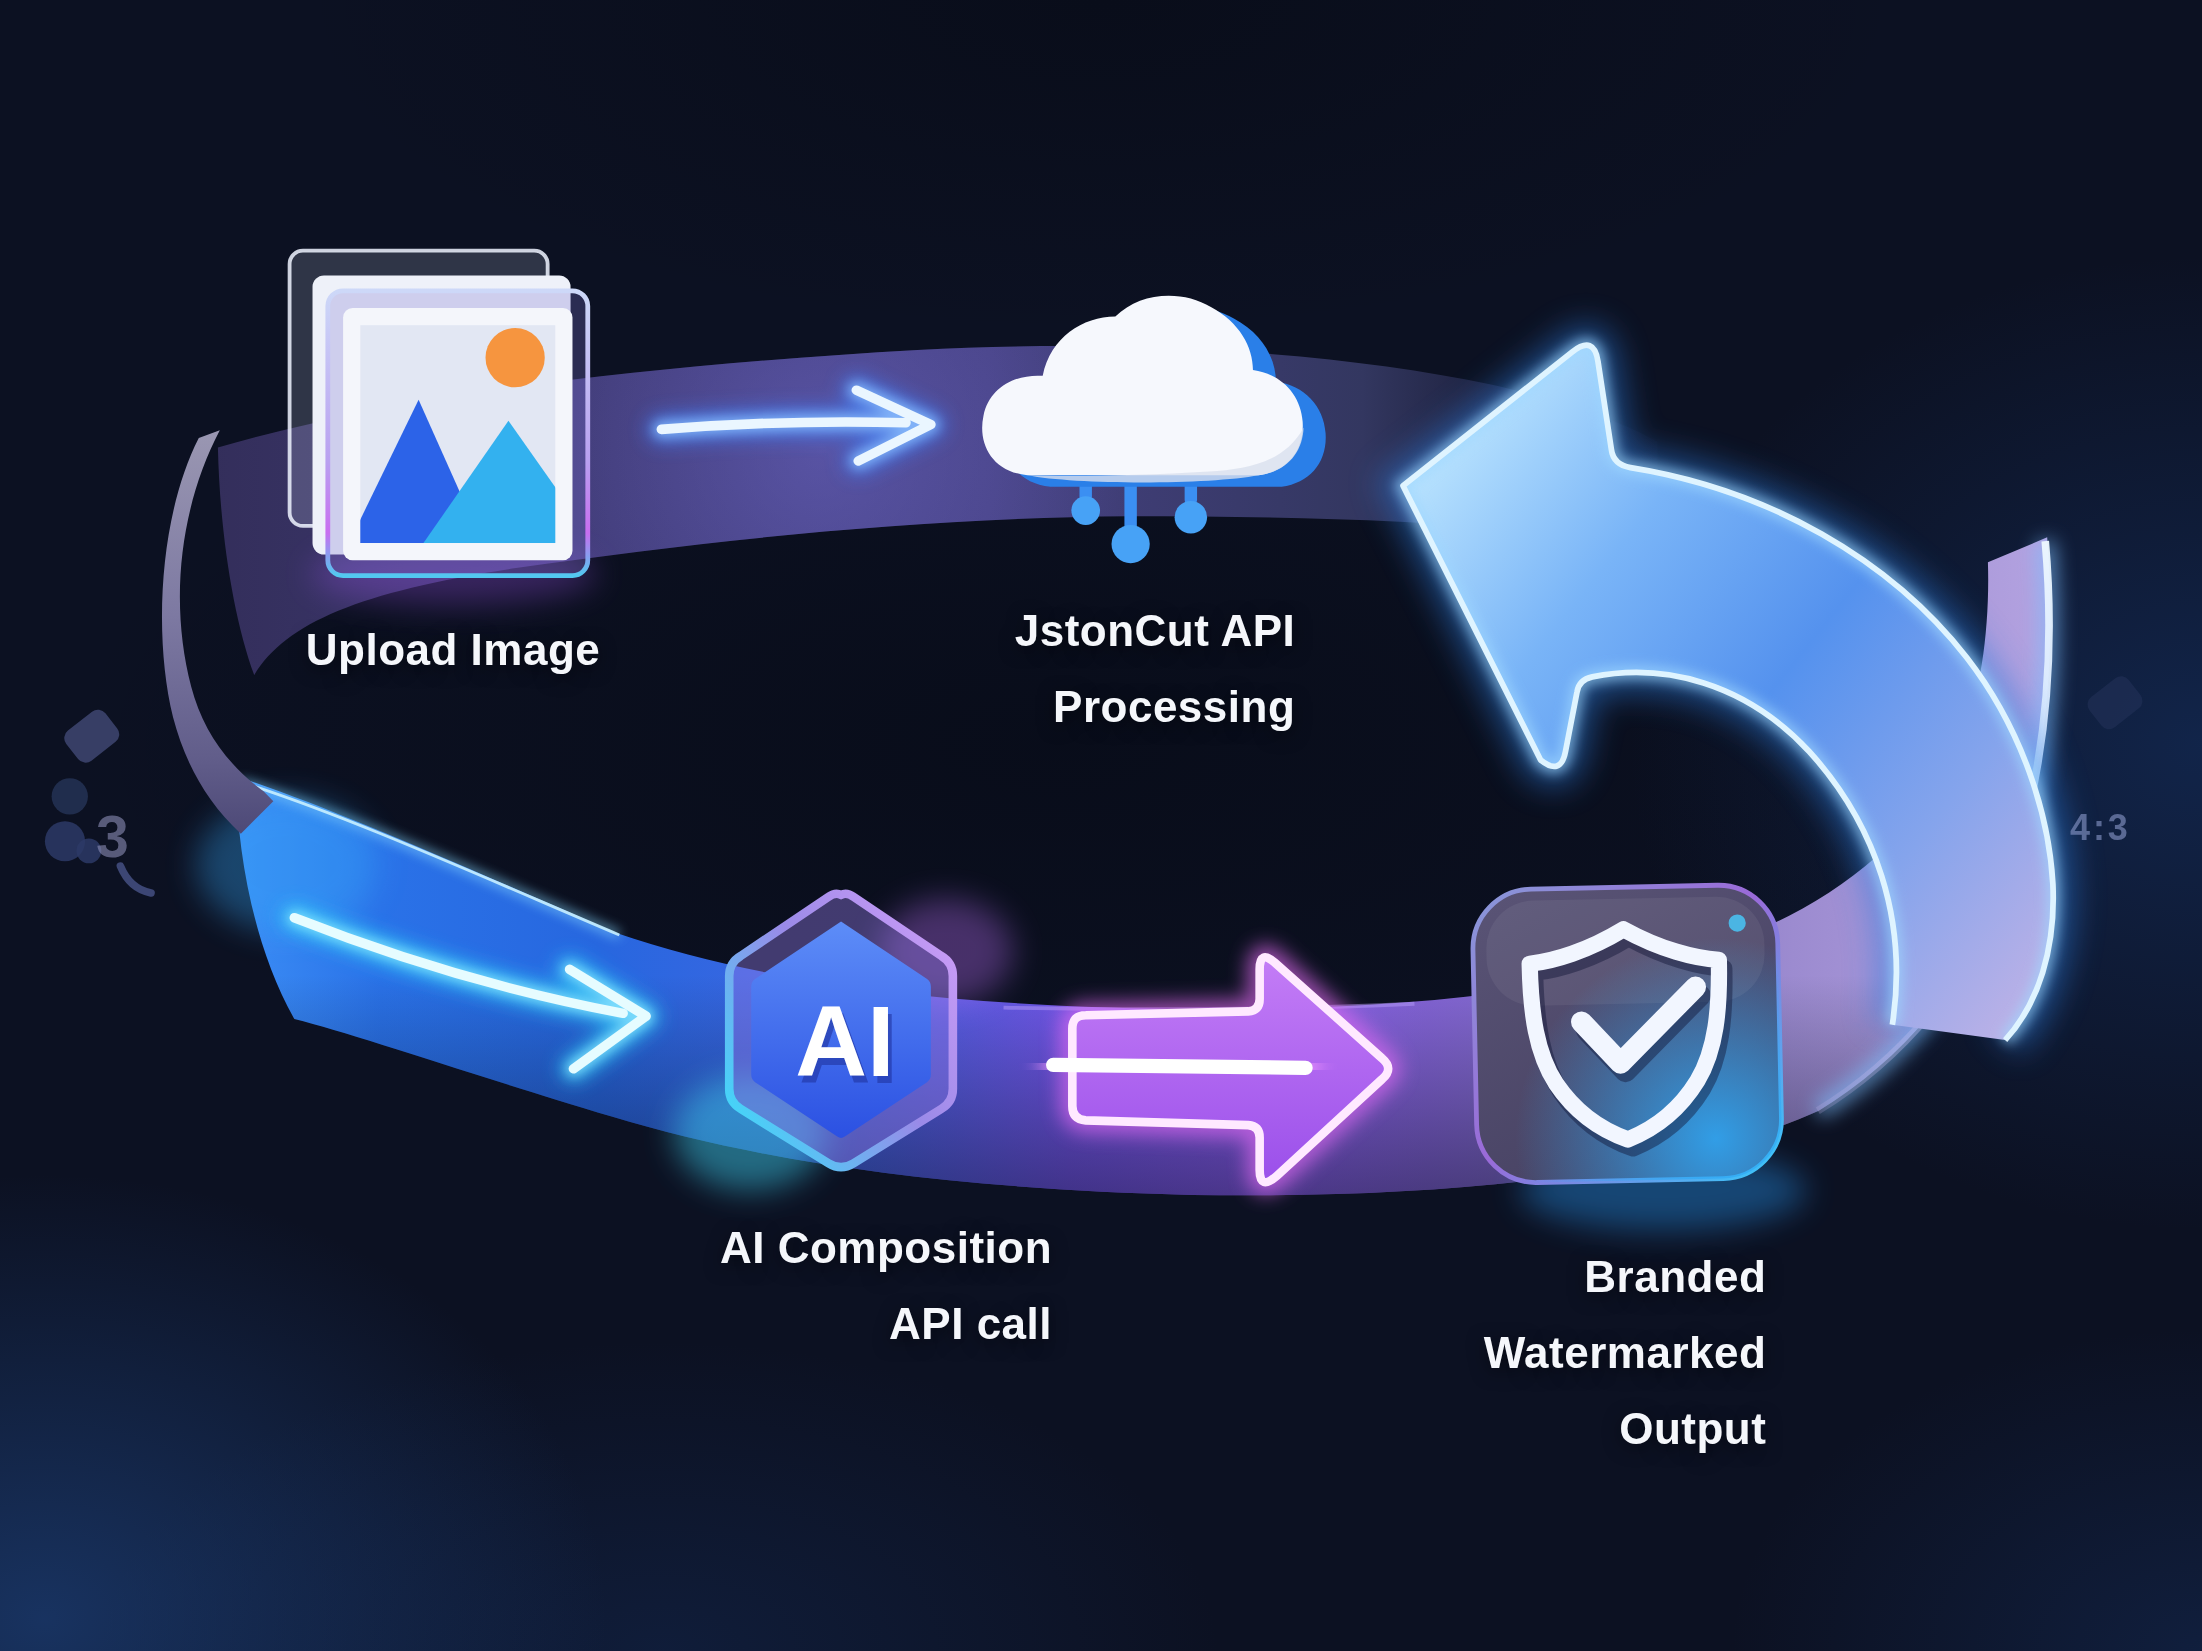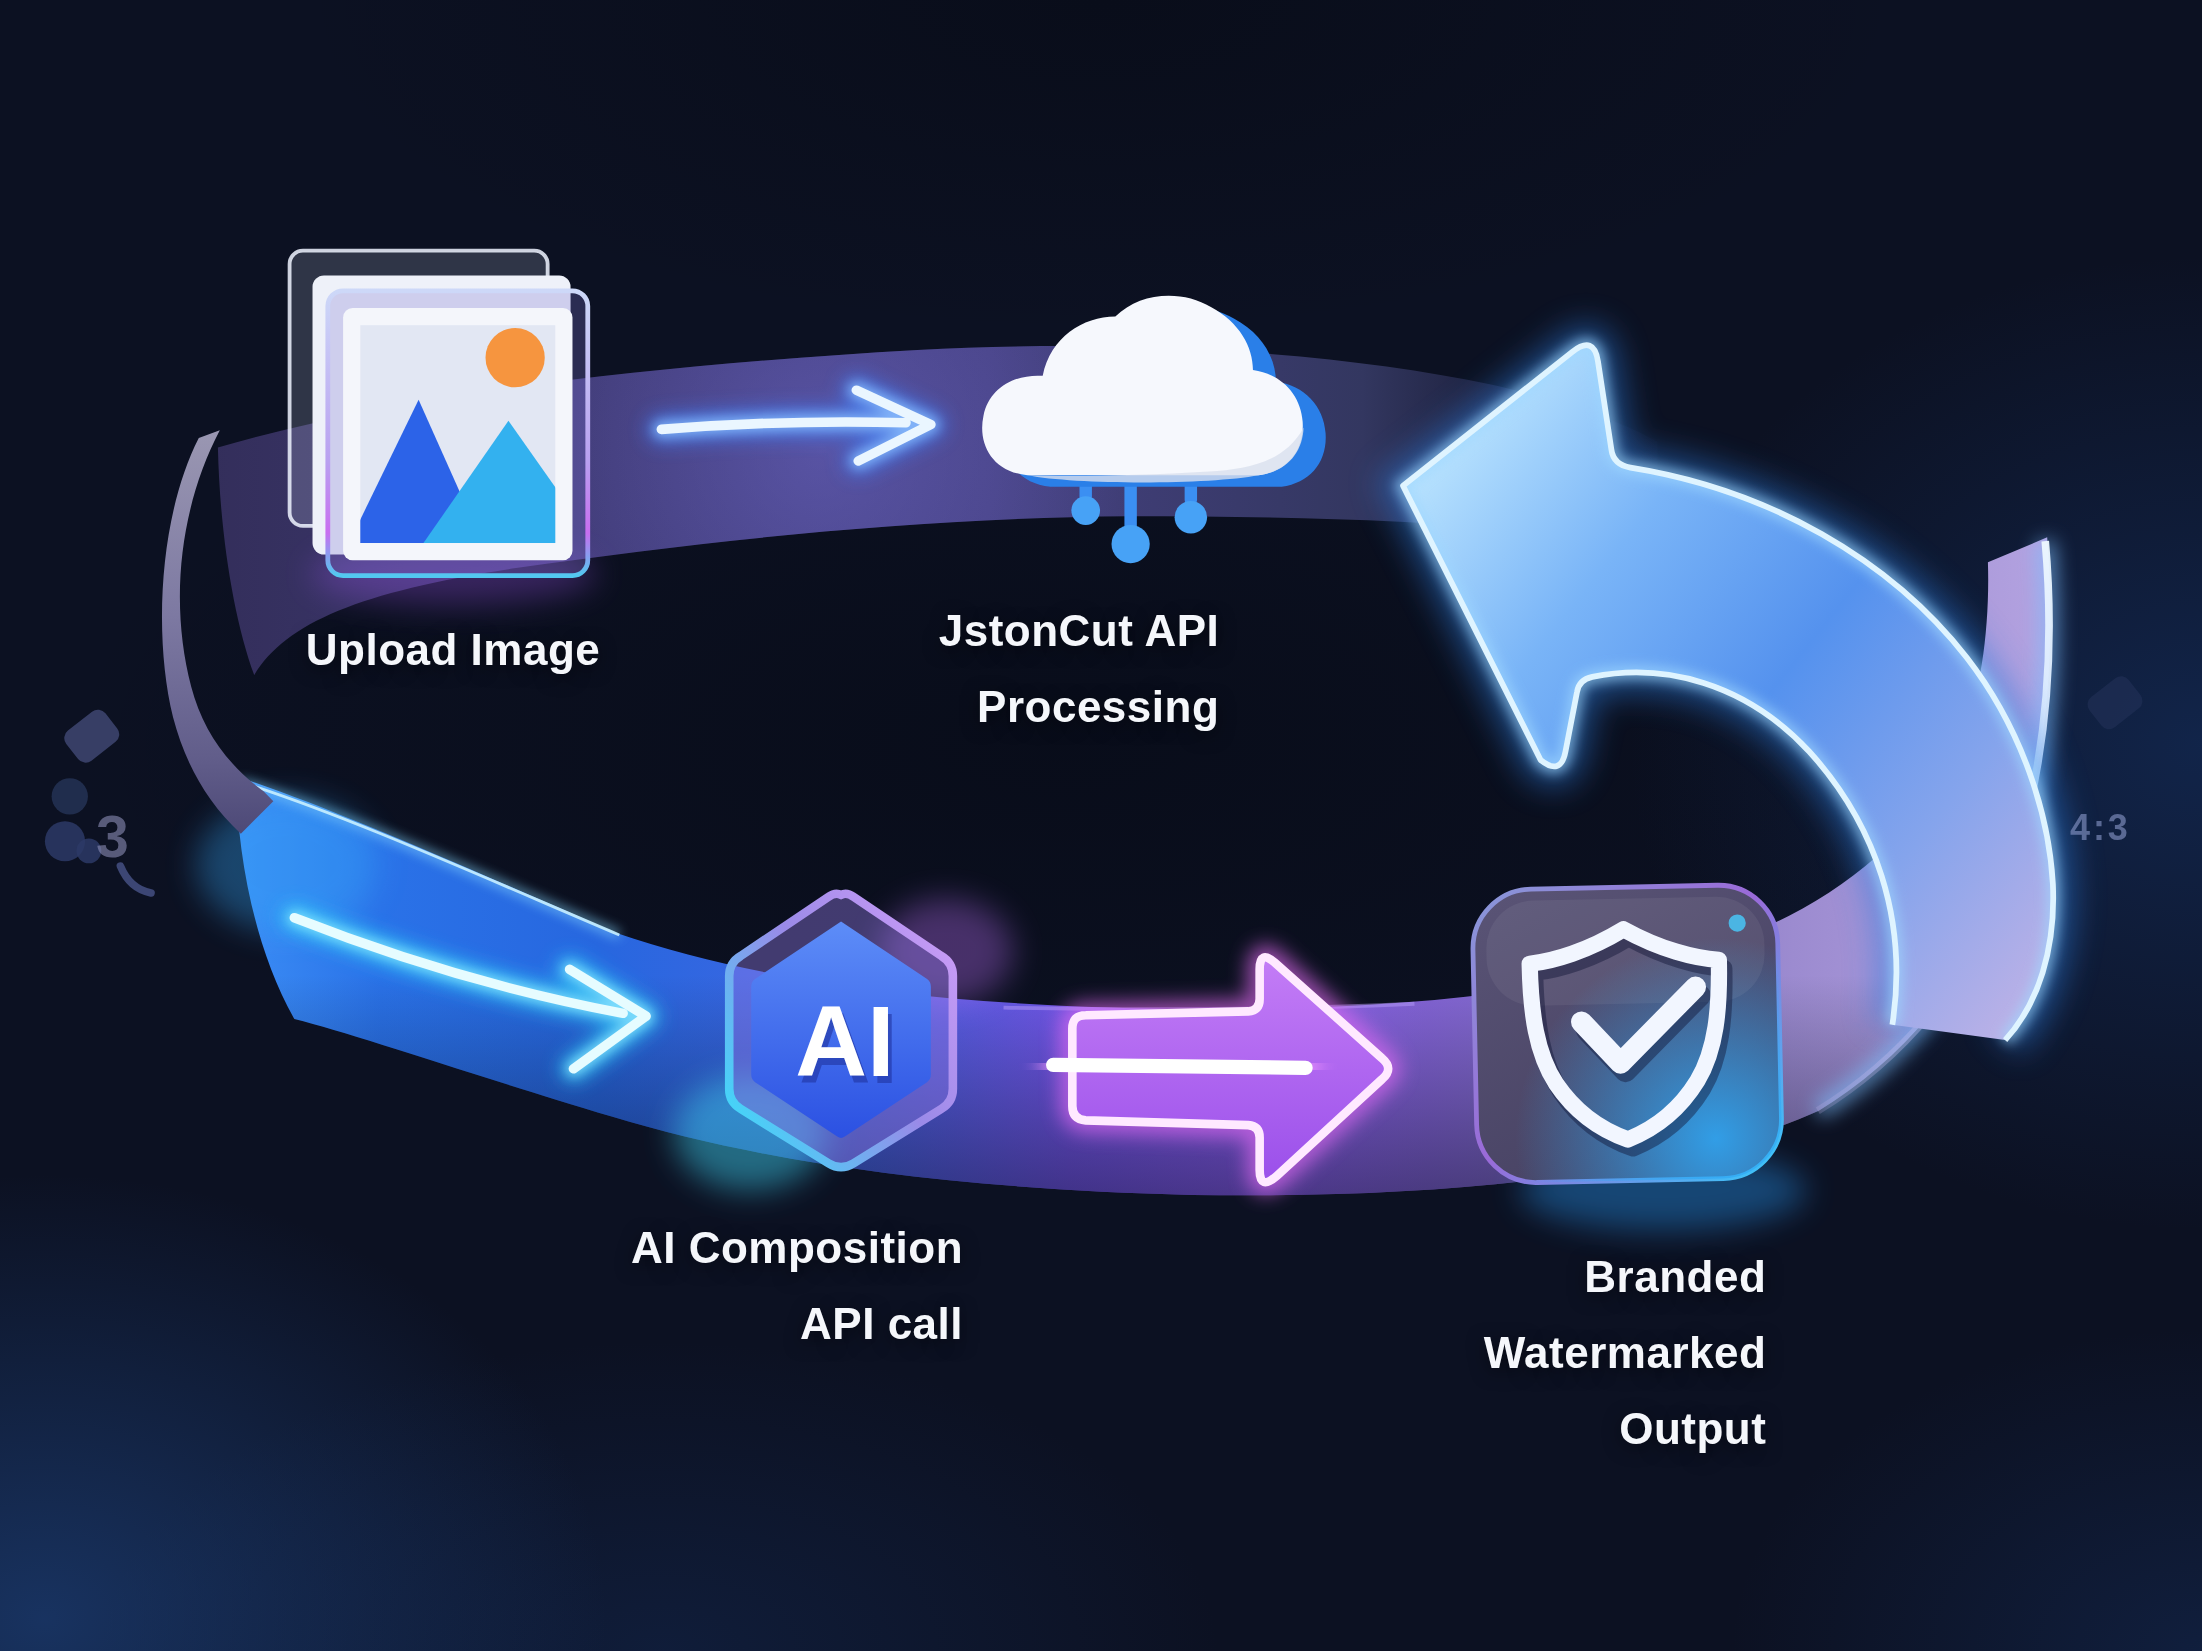--- a/index.html
+++ b/index.html
@@ -15,22 +15,22 @@
       radial-gradient(1147px 478px at 50% 0%, rgba(6,9,18,.5), rgba(6,9,18,0) 70%),
       #0c1122;
   }
   svg.scene{position:absolute;left:0;top:0;width:2202px;height:1652px;}
   .label{
     position:absolute;color:#f5f7fb;font-weight:700;font-size:44px;line-height:76px;
     text-align:right;white-space:pre-line;transform:translateX(-50%);
     text-shadow:0 3.8px 17px rgba(0,0,0,.5);letter-spacing:0.5px;
   }
   #lbl-upload{left:453px;top:612px;}
-  #lbl-api{left:1079px;top:593px;}
-  #lbl-ai{left:797px;top:1210px;}
+  #lbl-api{left:1155px;top:593px;}
+  #lbl-ai{left:886px;top:1210px;}
   #lbl-output{left:1625px;top:1239px;}
   .wm{position:absolute;font-weight:700;}
   #wm-ratio{left:2070px;top:807px;font-size:36px;letter-spacing:2.9px;color:rgba(136,150,198,.62);}
   #wm-three{left:96px;top:803px;font-size:59px;color:rgba(140,142,182,.6);}
 </style>
 </head>
 <body>
 
 <div class="canvas">
 

